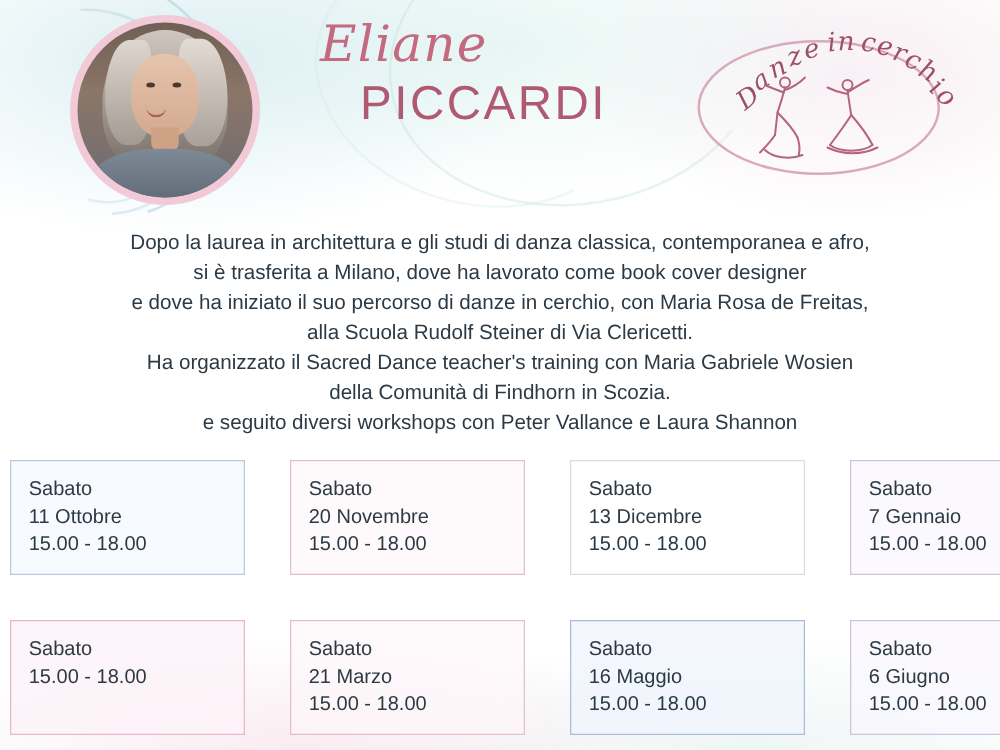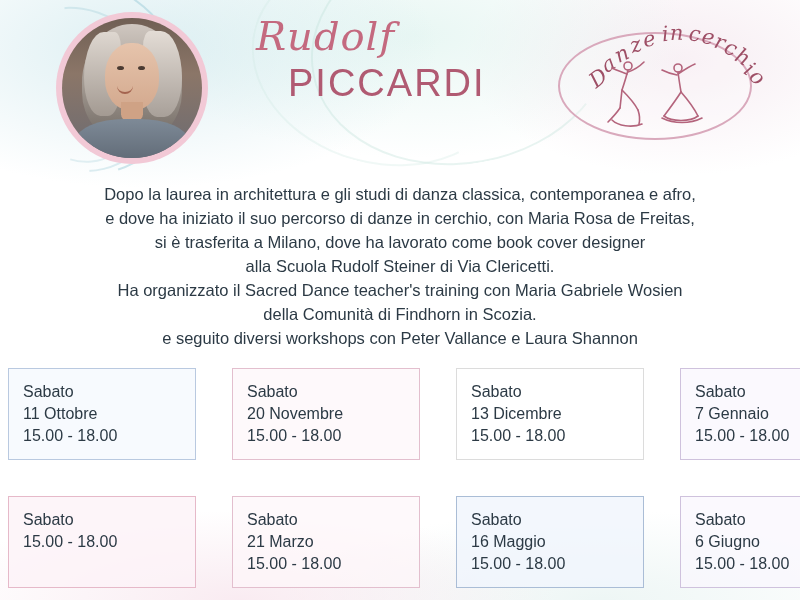--- a/index.html
+++ b/index.html
@@ -277,21 +277,21 @@
         <div class="p-face"></div>
         <div class="p-eye l"></div>
         <div class="p-eye r"></div>
         <div class="p-smile"></div>
         <div class="p-neck"></div>
         <div class="p-body"></div>
       </div>
     </div>
 
     <div class="name-block">
-      <div class="first-name">Rudolf</div>
+      <div class="first-name">Eliane</div>
       <div class="last-name">PICCARDI</div>
     </div>
 
     <div class="logo">
       <div class="logo-ellipse"></div>
       <div class="logo-text">
         <span style="left:40px;  top:52px; transform:rotate(-38deg);">D</span>
         <span style="left:52px;  top:38px; transform:rotate(-31deg);">a</span>
         <span style="left:65px;  top:28px; transform:rotate(-25deg);">n</span>
         <span style="left:80px;  top:19px; transform:rotate(-18deg);">z</span>
@@ -325,22 +325,22 @@
           <path d="M99 34 C106 42, 112 50, 116 58"></path>
           <path d="M82 58 C90 64, 108 64, 116 58"></path>
           <path d="M80 60 C92 66, 108 66, 120 60"></path>
         </g>
       </svg>
     </div>
   </div>
 
   <div class="bio">
     <p>Dopo la laurea in architettura e gli studi di danza classica, contemporanea e afro,</p>
+    <p>si è trasferita a Milano, dove ha lavorato come book cover designer</p>
     <p>e dove ha iniziato il suo percorso di danze in cerchio, con Maria Rosa de Freitas,</p>
-    <p>si è trasferita a Milano, dove ha lavorato come book cover designer</p>
     <p>alla Scuola Rudolf Steiner di Via Clericetti.</p>
     <p>Ha organizzato il Sacred Dance teacher's training con Maria Gabriele Wosien</p>
     <p>della Comunità di Findhorn in Scozia.</p>
     <p>e seguito diversi workshops con Peter Vallance e Laura Shannon</p>
   </div>
 
   <div class="cards">
 
     <div class="card v-blue">
       <div class="d-label">Sabato</div>

